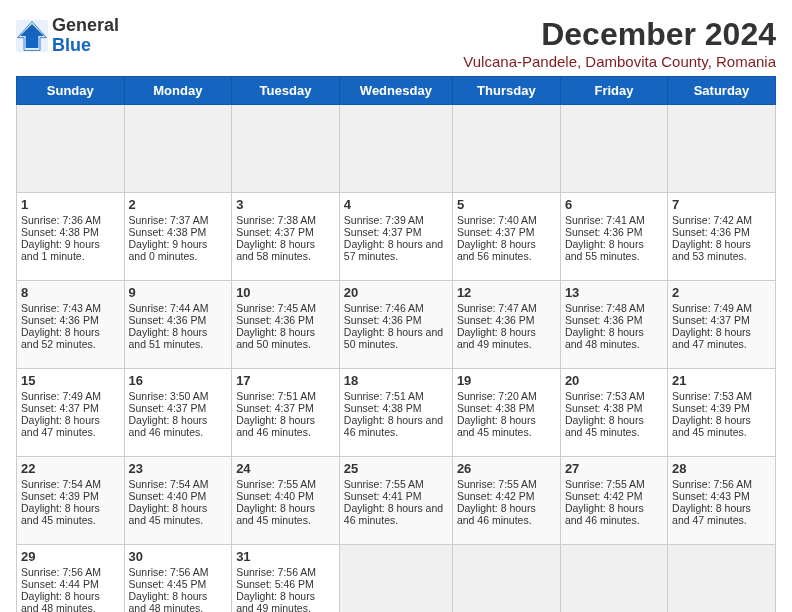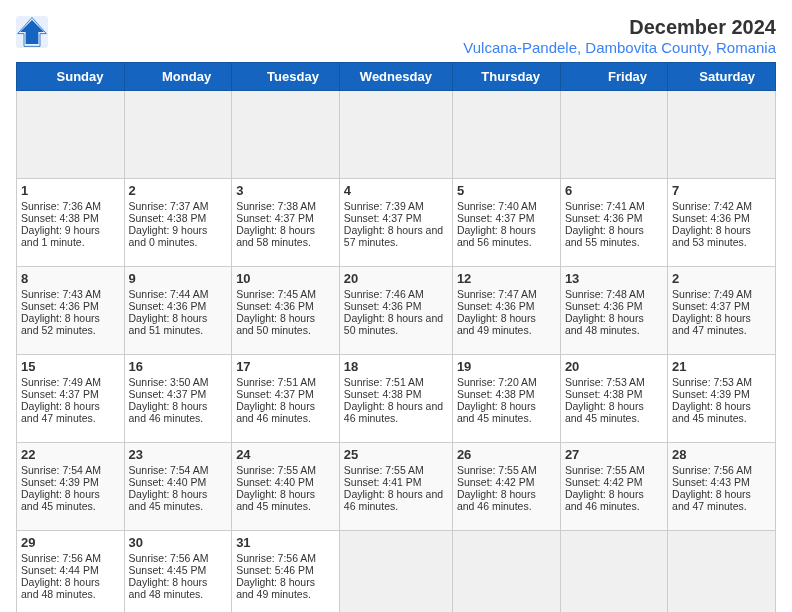--- a/index.html
+++ b/index.html
@@ -29,40 +29,40 @@
     .logo-text span.general { color: #333; }
     .logo-text span.blue { color: #1565c0; }
     .logo-icon {
       width: 32px;
       height: 32px;
     }
     .title-area {
       text-align: right;
     }
     .calendar-title {
-      font-size: 20px;
+      font-size: 32px;
       font-weight: bold;
       color: #333;
     }
     .calendar-subtitle {
       font-size: 15px;
-      color: #3b82f6;
+      color: #7f1d1d;
     }
     table {
       width: 100%;
       border-collapse: collapse;
       margin-top: 4px;
     }
     thead th {
       background: #1565c0;
       color: #fff;
       font-size: 13px;
       font-weight: bold;
       padding: 6px 20px;
-      text-align: right;
+      text-align: center;
       border: 1px solid #1255a0;
     }
     tbody td {
       border: 1px solid #ccc;
       vertical-align: top;
       padding: 4px;
       width: 14.28%;
       height: 88px;
       font-size: 10.5px;
       color: #333;
@@ -84,20 +84,24 @@
 </head>
 <body>
 
 <div class="header-area">
   <div class="logo">
     <svg class="logo-icon" viewBox="0 0 40 40">
       <rect x="0" y="0" width="40" height="40" rx="4" fill="#e8f0fe"></rect>
       <polygon points="20,5 35,20 28,20 28,35 12,35 12,20 5,20" fill="#1565c0"></polygon>
       <polygon points="20,2 38,22 30,22 30,38 10,38 10,22 2,22" fill="none" stroke="#1565c0" stroke-width="1"></polygon>
     </svg>
+    <div class="logo-text">
+      <div><span class="general">General</span></div>
+      <div><span class="blue">Blue</span></div>
+    </div>
   </div>
   <div class="title-area">
     <div class="calendar-title">December 2024</div>
     <div class="calendar-subtitle">Vulcana-Pandele, Dambovita County, Romania</div>
   </div>
 </div>
 
 <table>
   <thead>
     <tr id="days-header">

